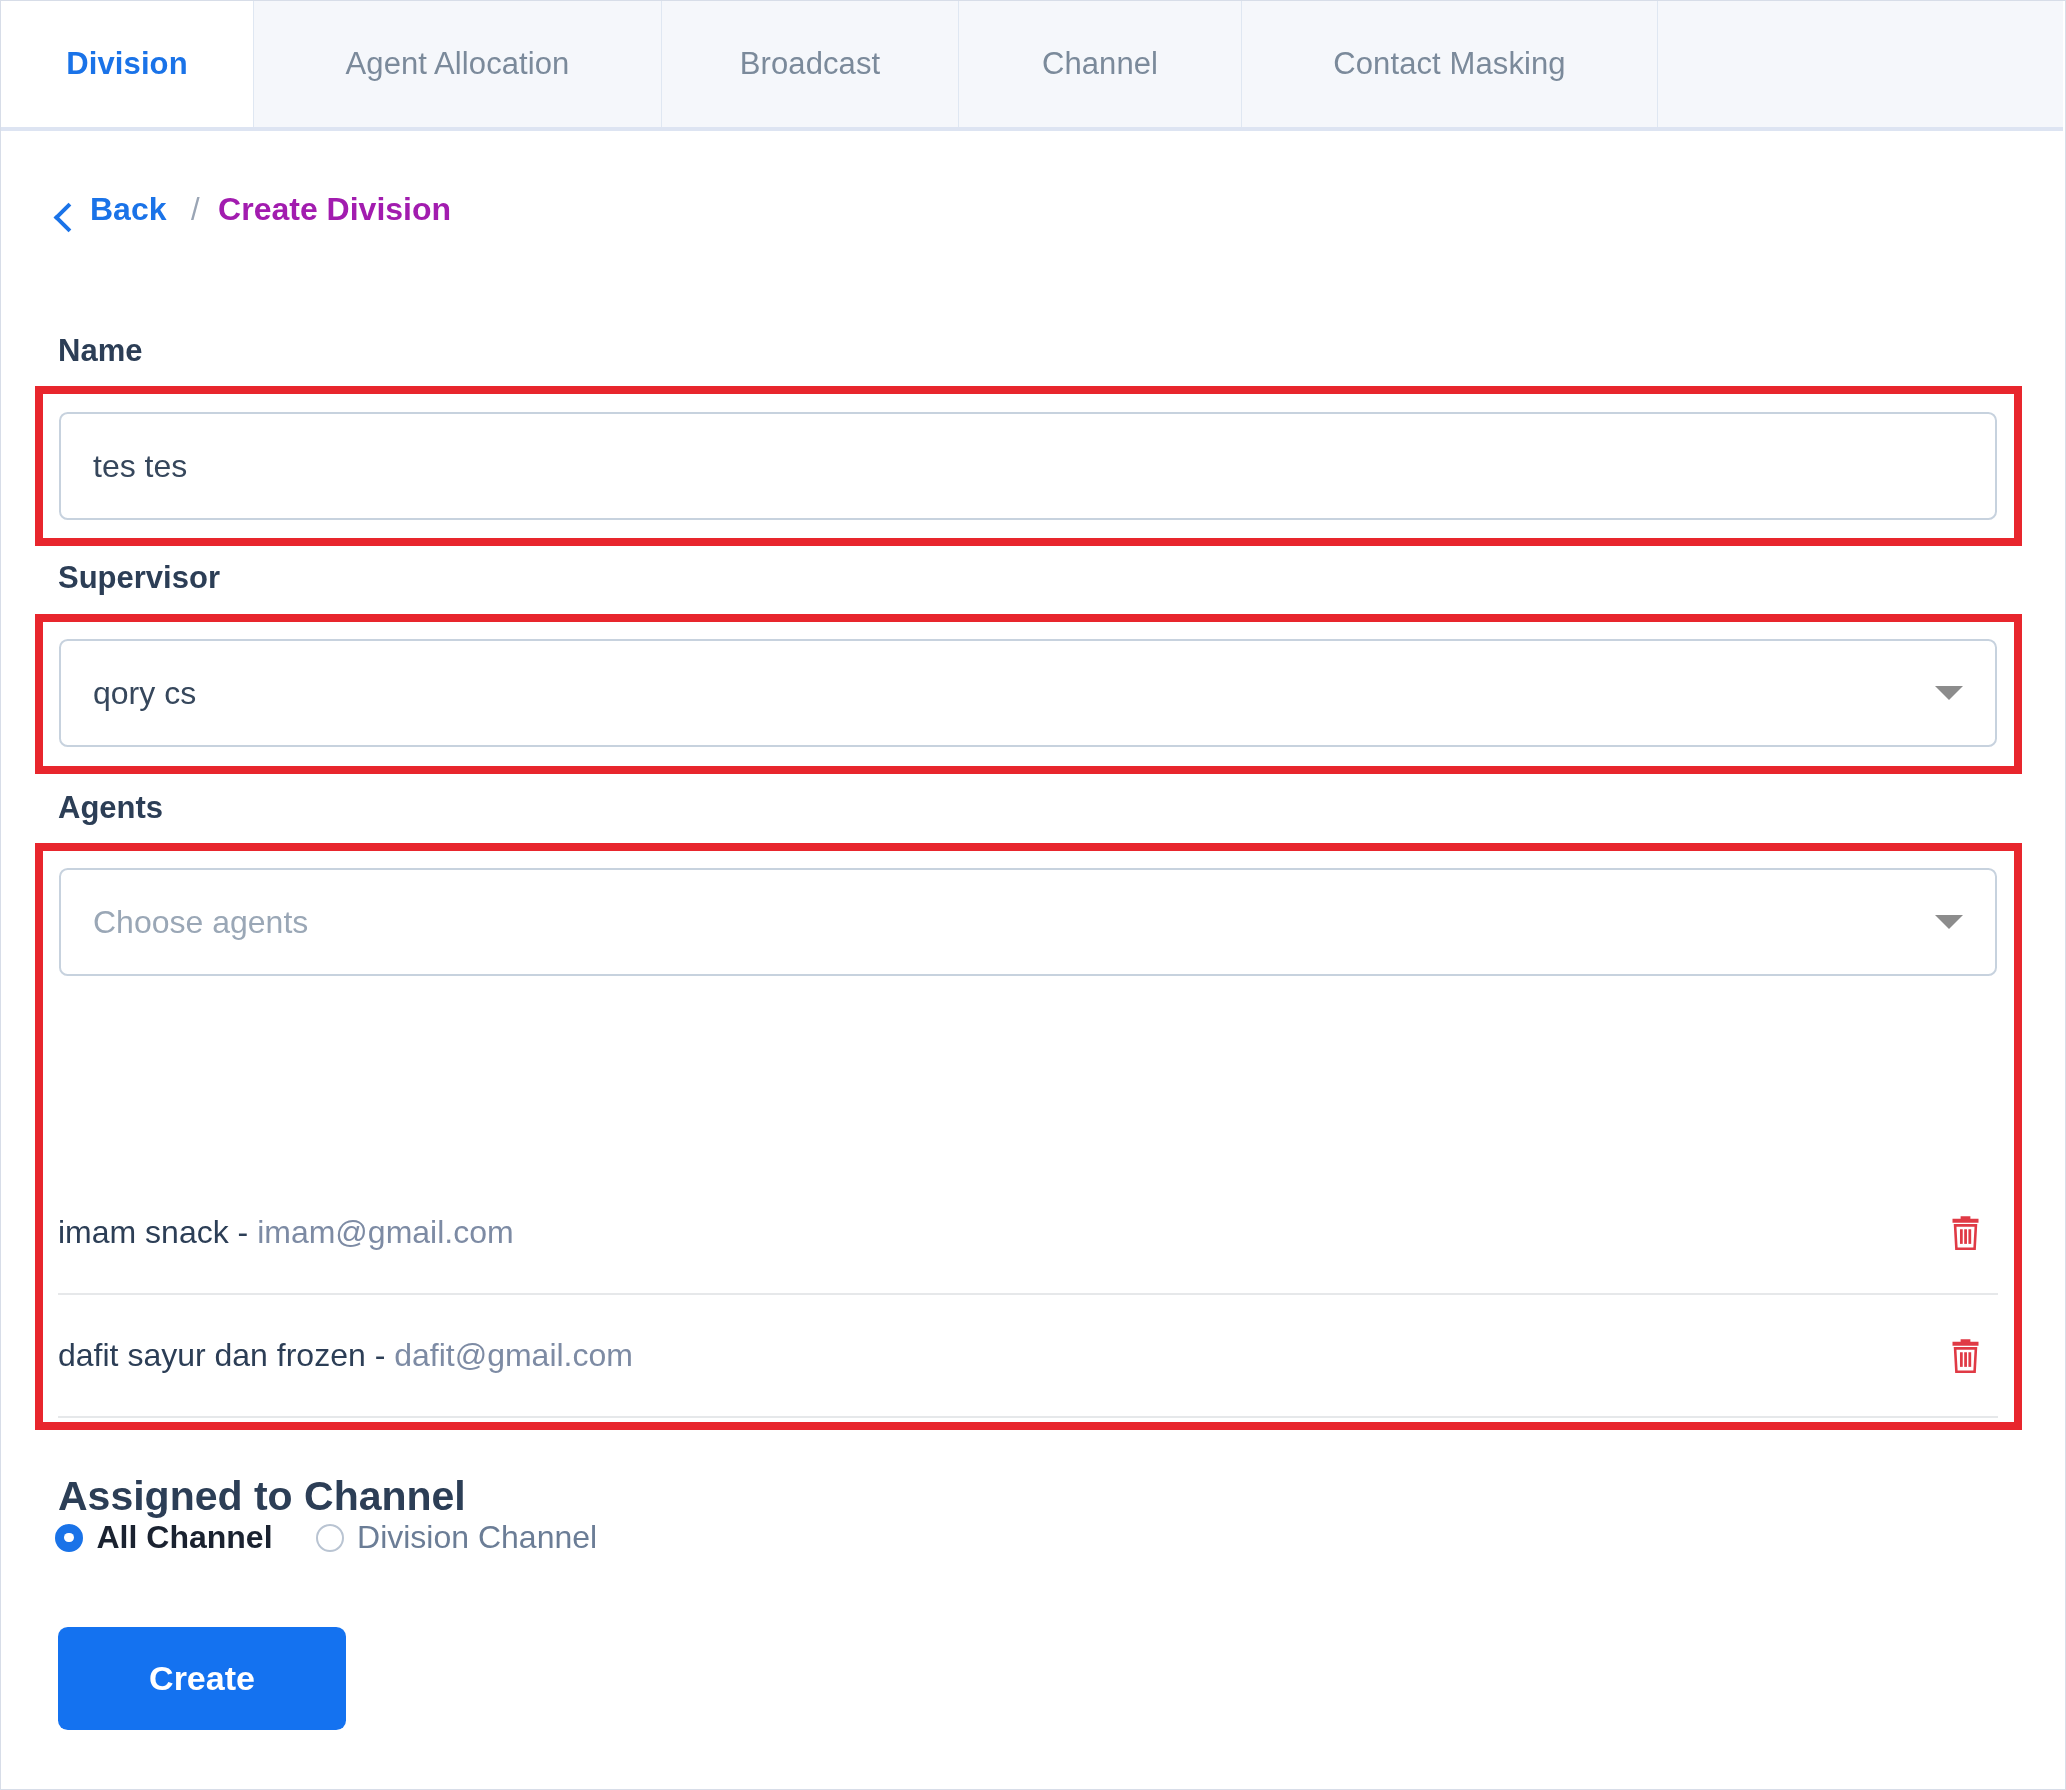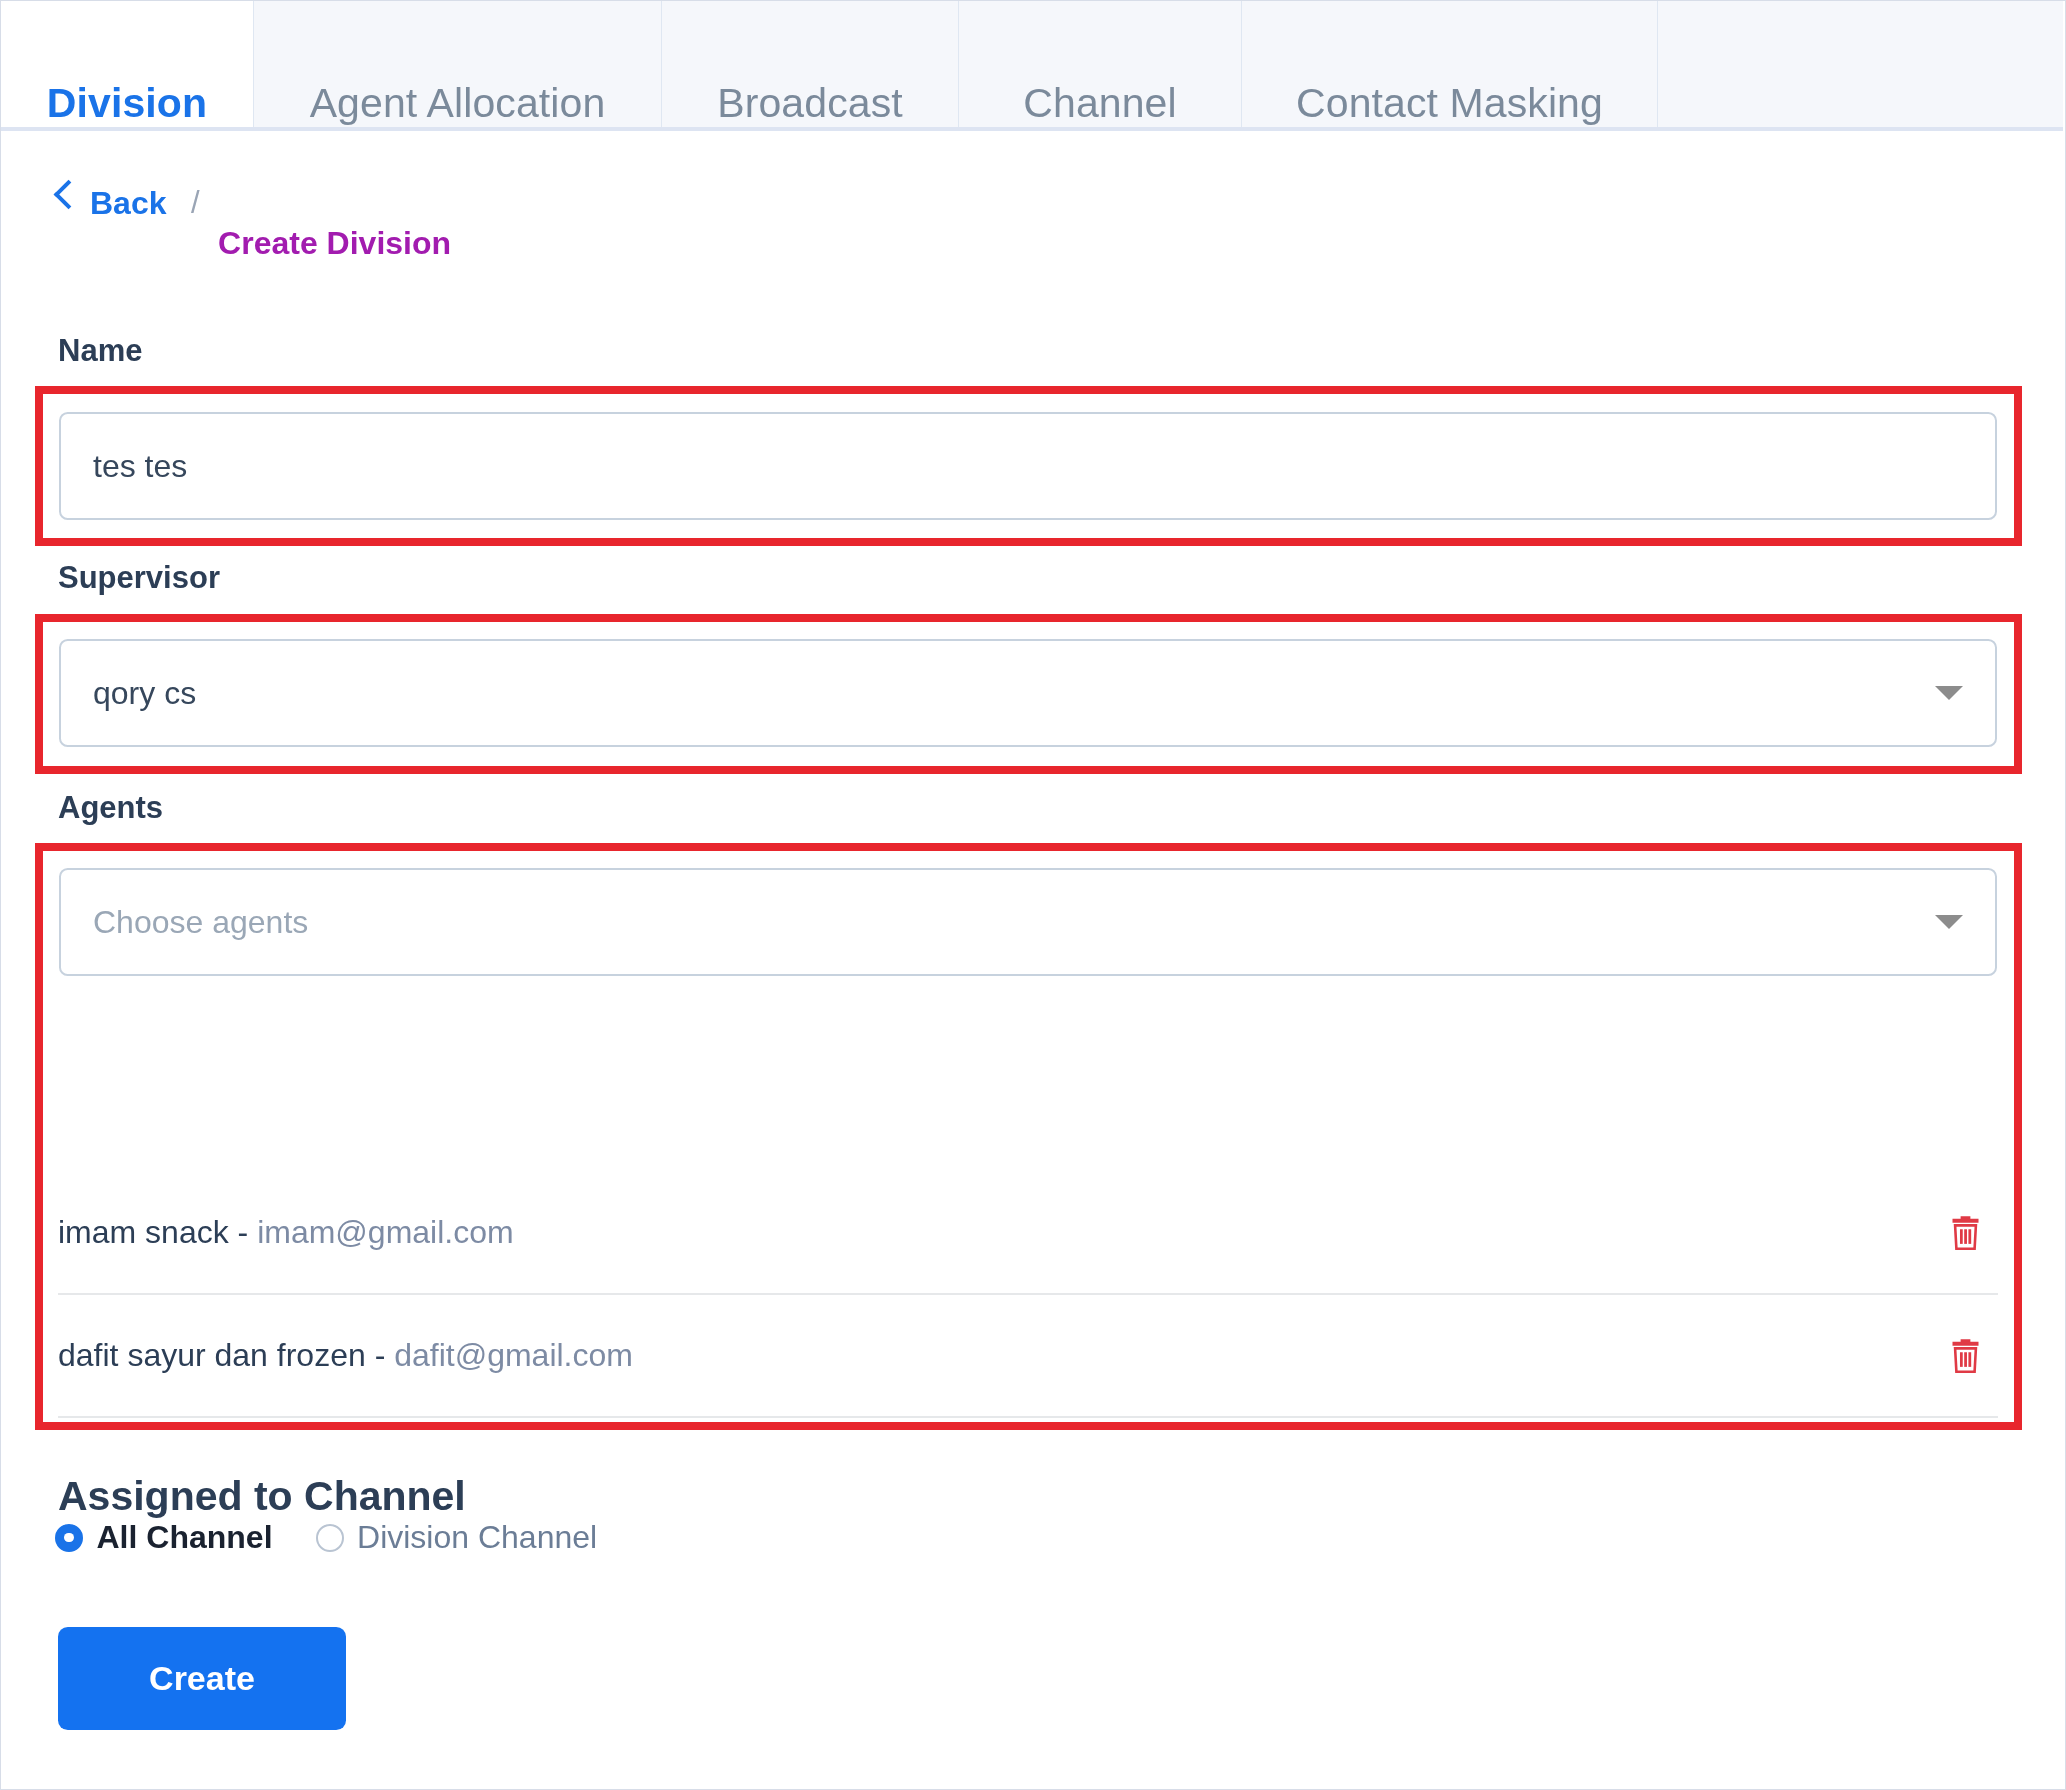--- a/index.html
+++ b/index.html
@@ -25,46 +25,46 @@
     left: 0; top: 0;
     width: 2062px;
     height: 130px;
     display: flex;
     align-items: stretch;
     background: #f5f7fb;
     border-bottom: 4.3px solid #dde4f2;
   }
   .tab {
     display: flex;
-    align-items: flex-end;
+    align-items: center;
     justify-content: center;
     background: #f5f7fb;
     border-right: 1.8px solid #dfe7f2;
     color: #7b8a9b;
-    font-size: 41px;
+    font-size: 31px;
     font-weight: 400;
     letter-spacing: 0.1px;
     white-space: nowrap;
   }
   .tab.active {
     background: #ffffff;
     color: #1a73e8;
     font-weight: 700;
   }
   .tab-spacer {
     flex: 1 1 auto;
     background: #f5f7fb;
   }
 
   
   .breadcrumb {
     position: absolute;
     left: 57px; top: 184px;
     display: flex;
-    align-items: flex-start;
+    align-items: flex-end;
     height: 43px;
     font-size: 31px;
   }
   .bc-chevron {
     display: inline-block;
     width: 21px; height: 21px;
     border-left: 4.3px solid #1a73e8;
     border-bottom: 4.3px solid #1a73e8;
     transform: rotate(45deg);
     margin-right: 11px;

